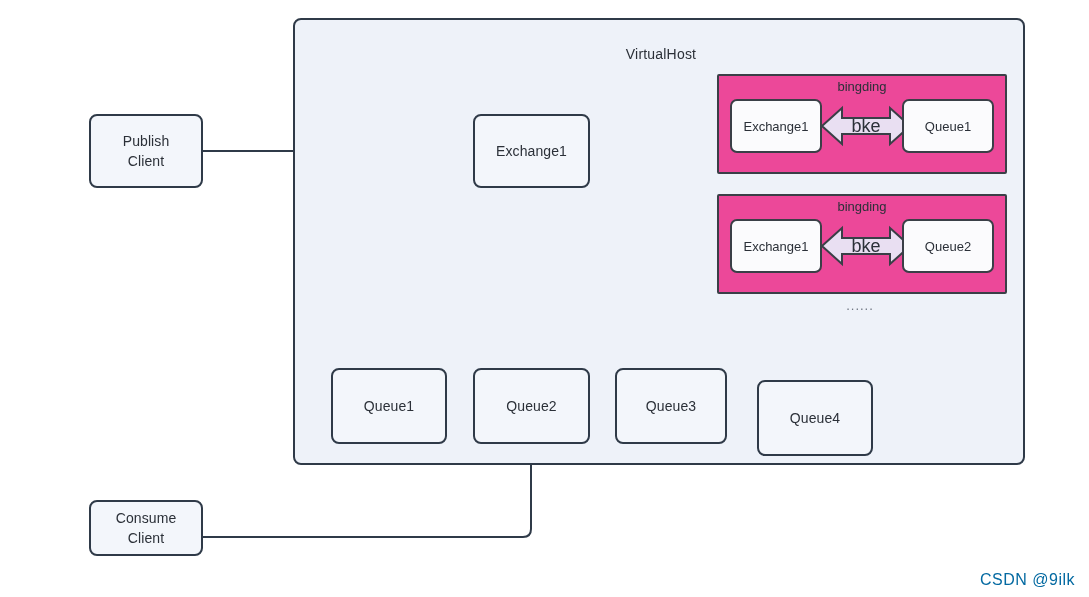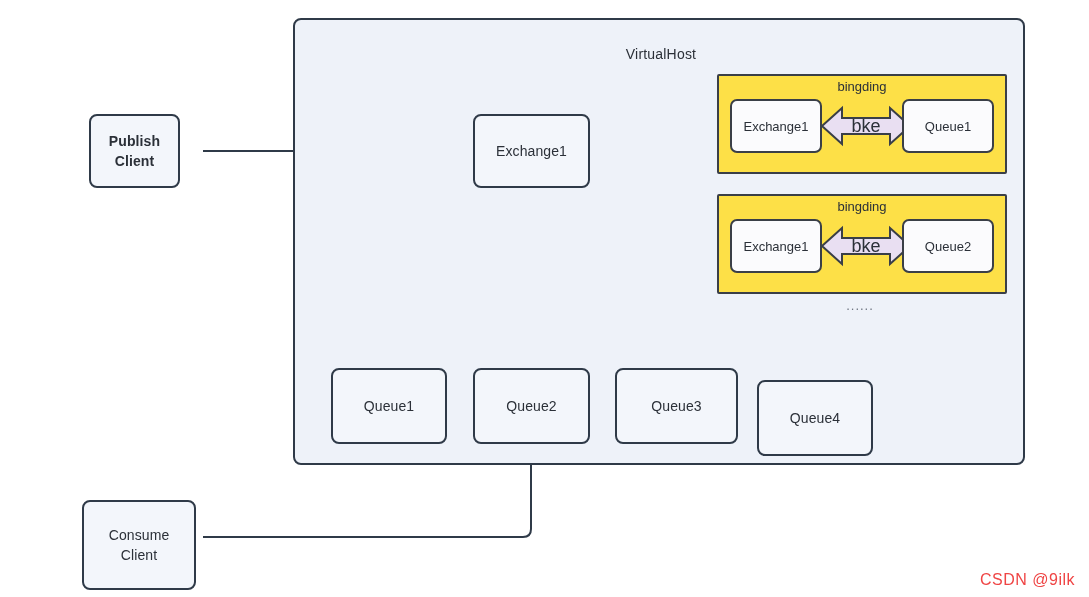--- a/index.html
+++ b/index.html
@@ -64,21 +64,21 @@
     text-align: center;
     font-size: 14px;
     color: #2b3038;
     letter-spacing: .2px;
   }
 
   
   .binding-group {
     position: absolute;
     box-sizing: border-box;
-    background: #fde047;
+    background: #ec4899;
     border: 2px solid #3a3f47;
     border-radius: 2px;
   }
   .binding-group .bnode {
     position: absolute;
     box-sizing: border-box;
     background: #fbfbfd;
     border: 2px solid #3a3f47;
     border-radius: 7px;
     display: flex;
@@ -129,21 +129,21 @@
     font-size: 13px;
     color: #6f7682;
     letter-spacing: 1px;
   }
 
   #watermark {
     position: absolute;
     right: 14px;
     bottom: 8px;
     font-size: 16px;
-    color: #ef4444;
+    color: #0369a1;
     letter-spacing: .5px;
   }
 </style>
 </head>
 <body>
 
 <div id="stage">
 
   <svg id="edges" viewBox="0 0 1089 597" width="1089" height="597">
     <defs>
@@ -162,41 +162,41 @@
 
     <path d="M531,271 L665,271 Q673,271 673,279 L673,359" fill="none" stroke="#2f3a48" stroke-width="2" marker-end="url(#arrowhead)"></path>
 
     <path d="M203,537 L523,537 Q531,537 531,529 L531,453" fill="none" stroke="#2f3a48" stroke-width="2" marker-end="url(#arrowhead)"></path>
   </svg>
 
   <div id="vhost">
     <div id="vhost-title">VirtualHost</div>
   </div>
 
-  <div class="node" style="left:89px; top:114px; width:91px; height:74px;font-weight:bold;">
+  <div class="node" style="left:89px; top:114px; width:114px; height:74px;">
     <span class="lbl">Publish
 Client</span>
   </div>
 
-  <div class="node" style="left:82px; top:500px; width:114px; height:90px;align-items:center;">
+  <div class="node" style="left:89px; top:500px; width:114px; height:56px;align-items:center;">
     <span class="lbl">Consume
 Client</span>
   </div>
 
   <div class="node" style="left:473px; top:114px; width:117px; height:74px;">
     <span class="lbl">Exchange1</span>
   </div>
 
   <div class="node" style="left:331px; top:368px; width:116px; height:76px;">
     <span class="lbl">Queue1</span>
   </div>
   <div class="node" style="left:473px; top:368px; width:117px; height:76px;">
     <span class="lbl">Queue2</span>
   </div>
-  <div class="node" style="left:615px; top:368px; width:123px; height:76px;text-align:center;">
+  <div class="node" style="left:615px; top:368px; width:112px; height:76px;text-align:center;">
     <span class="lbl">Queue3</span>
   </div>
   <div class="node" style="left:757px; top:368px; width:116px; height:76px;margin-top:12px;">
     <span class="lbl">Queue4</span>
   </div>
 
   <div class="binding-group" style="left:717px; top:74px; width:290px; height:100px;">
     <div class="bind-label">bingding</div>
 
     <div class="bnode left">

